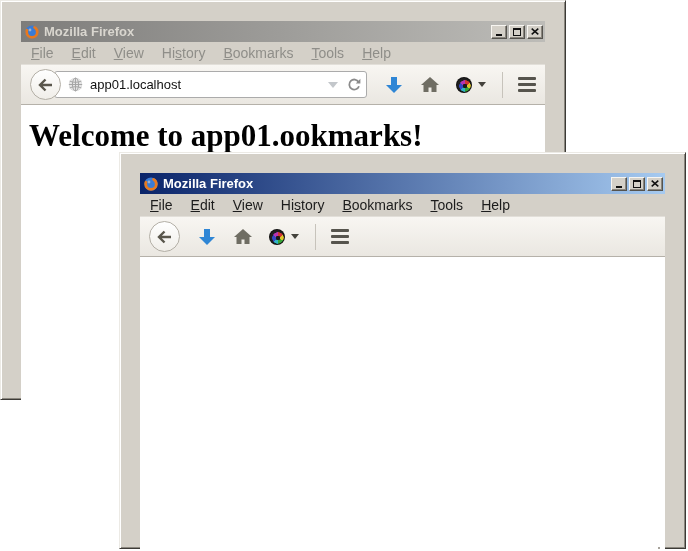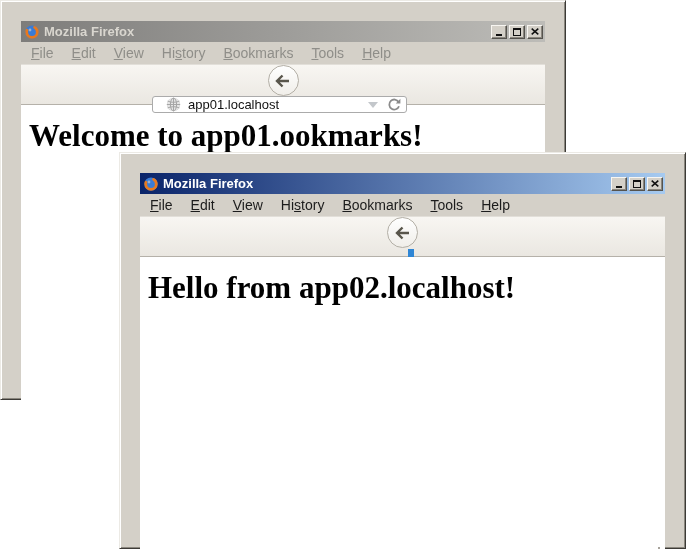--- a/index.html
+++ b/index.html
@@ -67,21 +67,20 @@
   .mn { text-decoration: underline; }
 
   
   .navbar {
     height: 41px;
     background: linear-gradient(#f8f6f2, #eae7e1);
     border-top: 1px solid #e2dfd9;
     border-bottom: 1px solid #b5b1a9;
     display: flex; align-items: center;
     padding: 0 9px;
-    flex-direction: column;
   }
   .back {
     width: 31px; height: 31px; border-radius: 50%;
     background: linear-gradient(#ffffff, #f0eee9);
     border: 1px solid #b3afa6;
     display: flex; align-items: center; justify-content: center;
     z-index: 2; flex: none;
   }
   .urlbar {
     flex: 1; min-width: 0;
@@ -303,18 +302,17 @@
       </div>
       <div class="tsep"></div>
       <div class="hamburger">
         <span></span>
           <span></span>
           <span></span>
       </div>
     </div>
 
     <div class="content">
-      <h1>Hello from app02.localhost!</h1>
       <div class="grip"></div>
     </div>
   </div>
 
 </div>
 
 </body></html>

